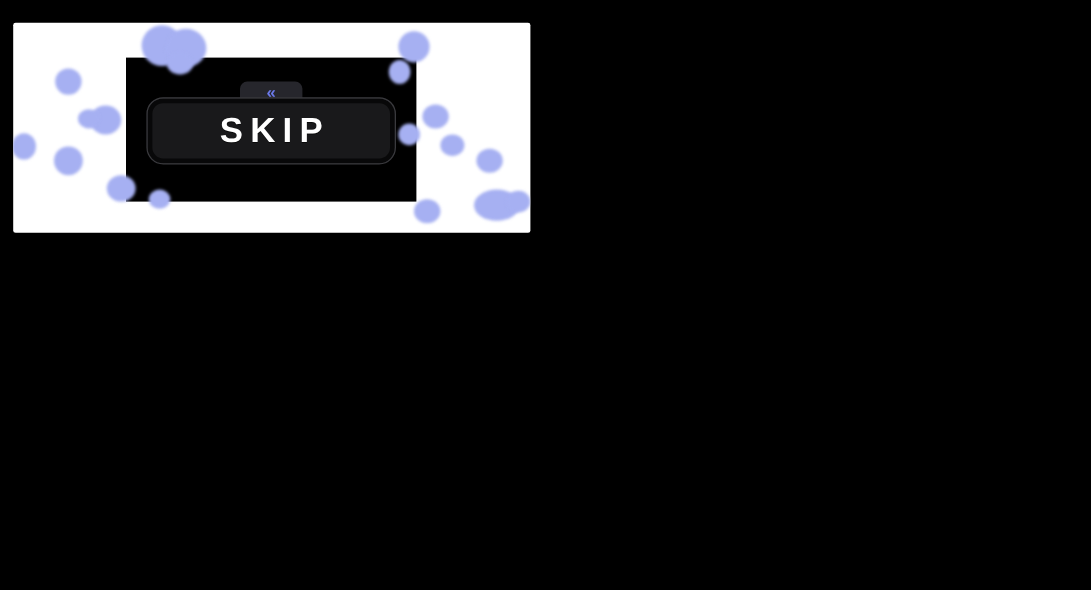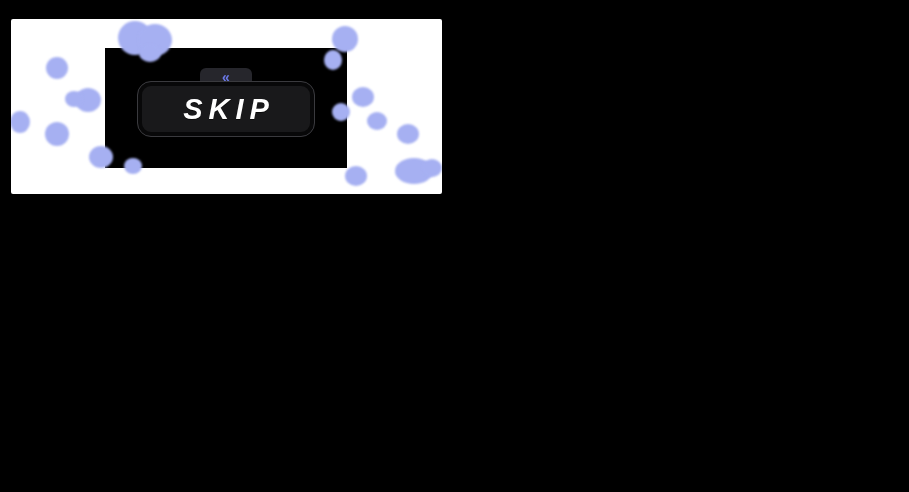--- a/index.html
+++ b/index.html
@@ -55,30 +55,29 @@
     font-size: 14px;
     font-weight: bold;
     line-height: 1;
     color: #6b79e8;
     margin-top: -2px;
   }
   .skip-btn {
     position: absolute;
     left: 50%; top: 33px;
     transform: translateX(-50%);
-    width: 178px; height: 56px;
+    width: 208px; height: 56px;
     background: #19191b;
     border: 1px solid #3a3a3e;
     border-radius: 14px;
     box-shadow: inset 0 0 0 4px rgba(0,0,0,0.65);
     display: flex; align-items: center; justify-content: center;
     z-index: 3;
     cursor: pointer;
     color: #fff;
-    font-style: italic;
   }
   .skip-label {
     font-size: 29px;
     font-weight: bold;
     letter-spacing: 6px;
     padding-left: 6px;
     color: #fff;
     text-shadow: 0 1px 0 rgba(0,0,0,0.6);
   }
 </style>

